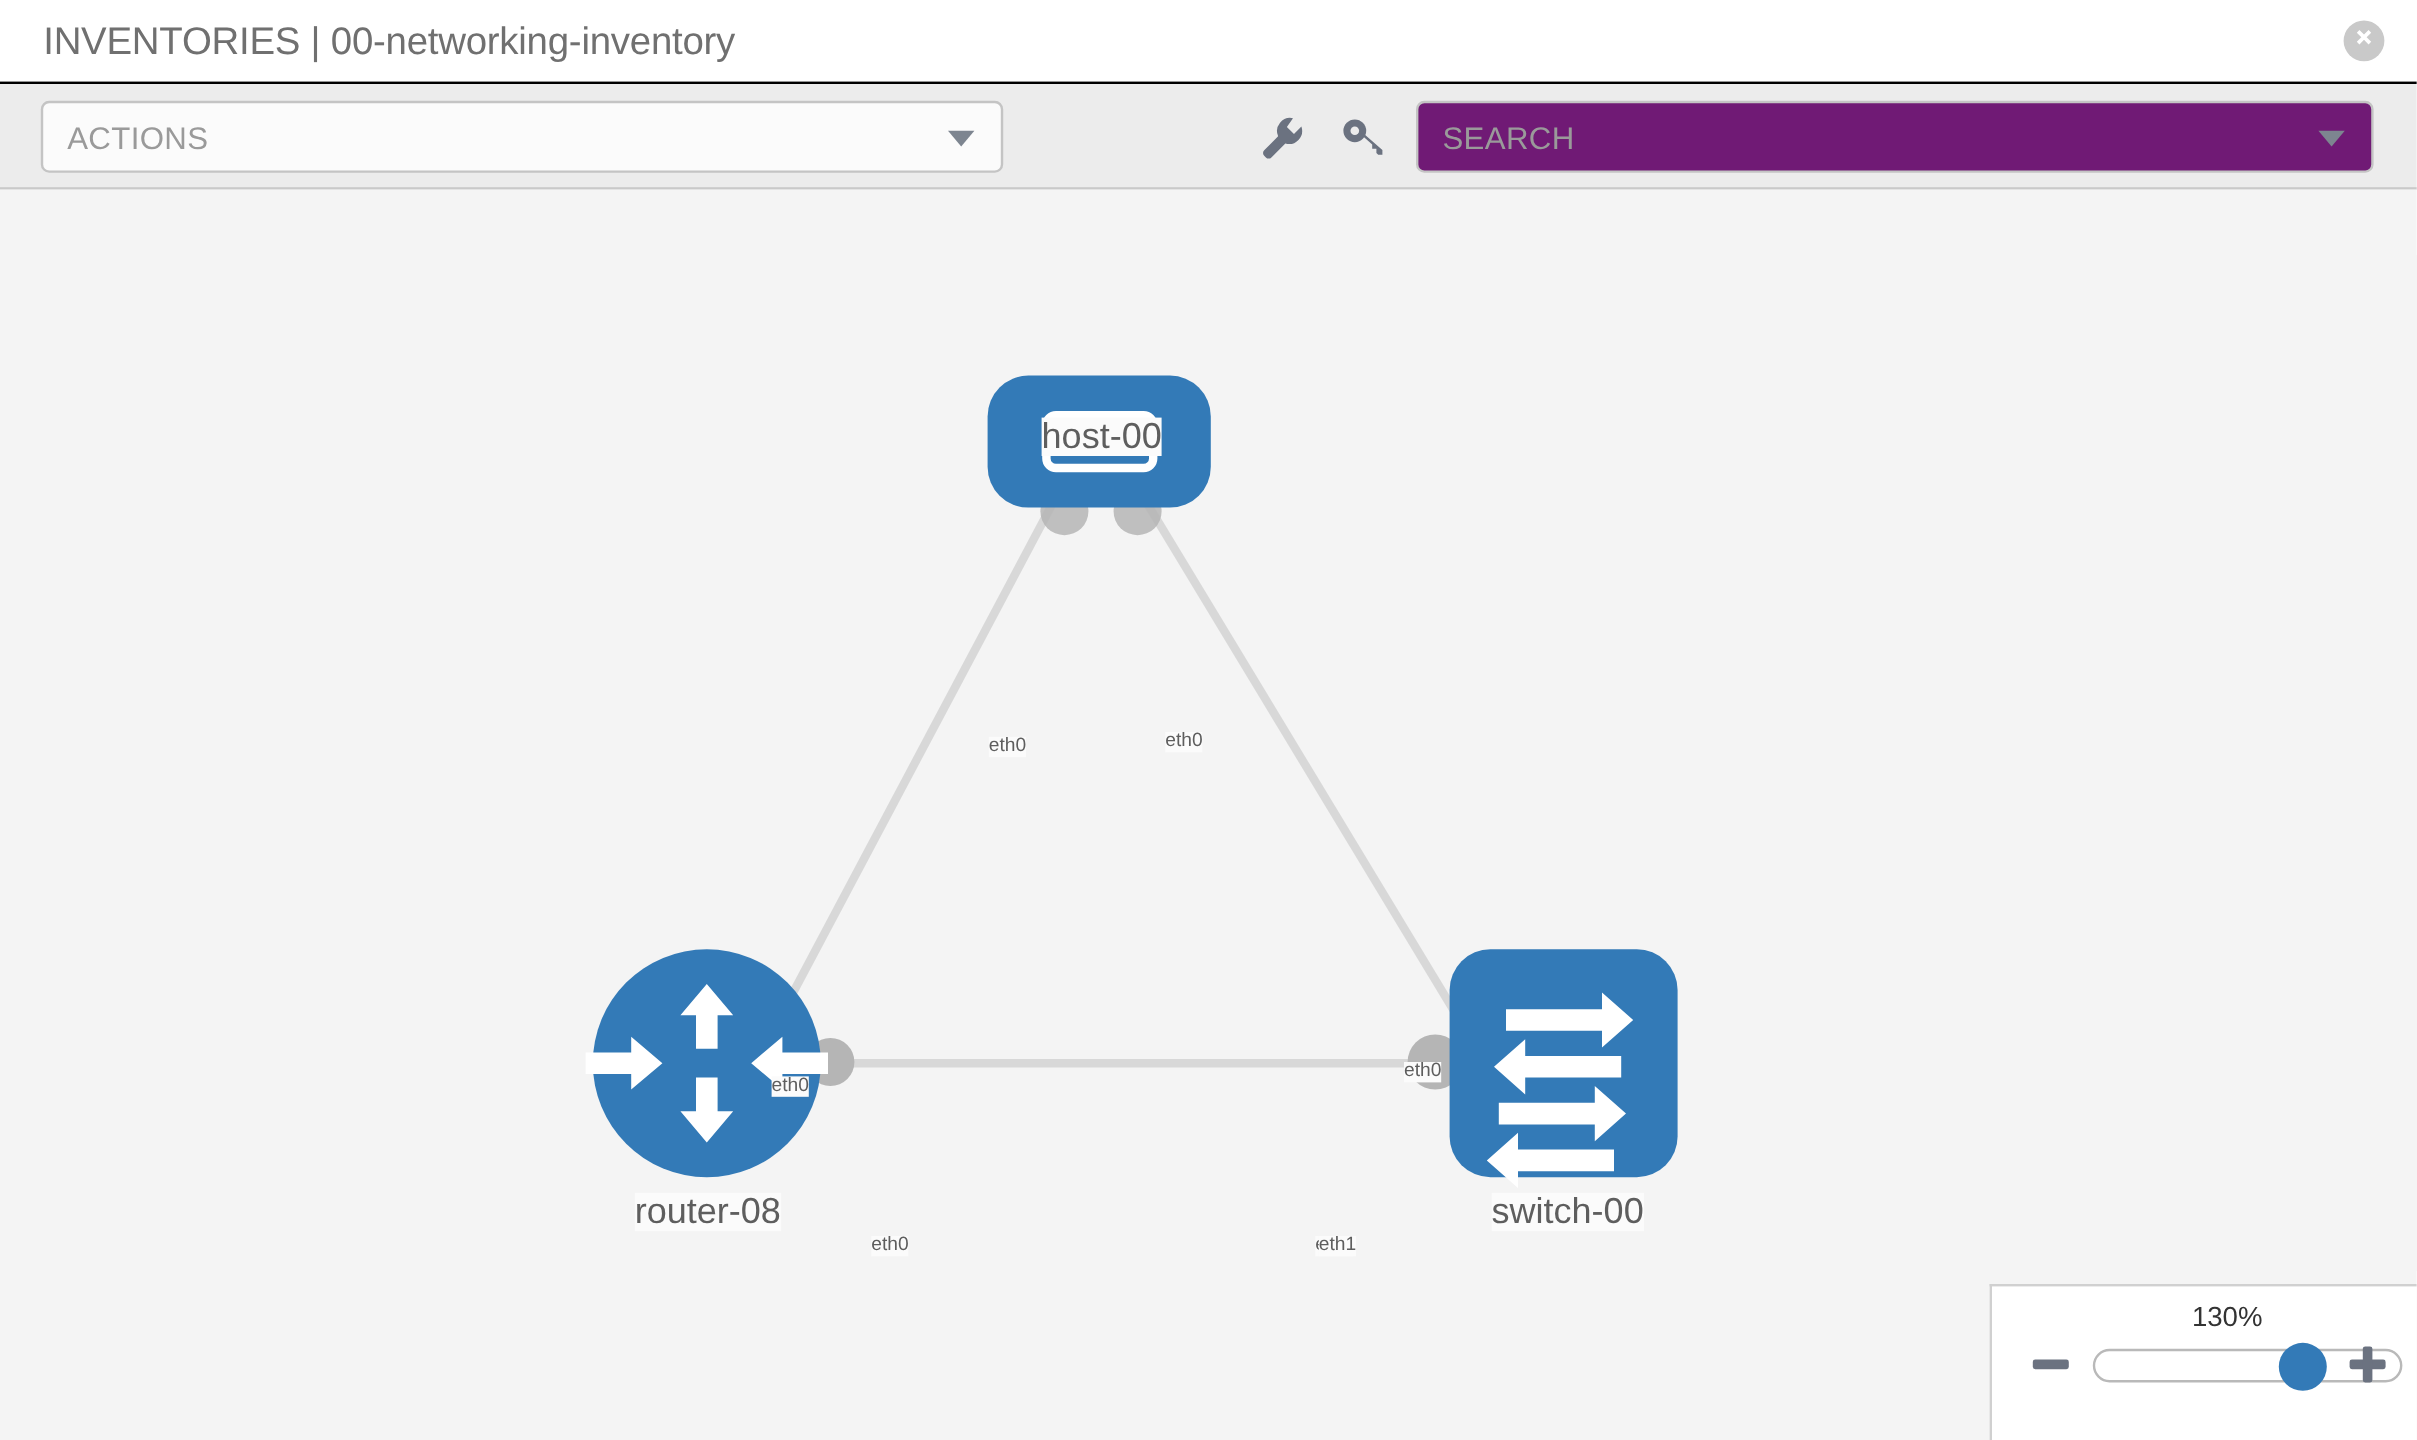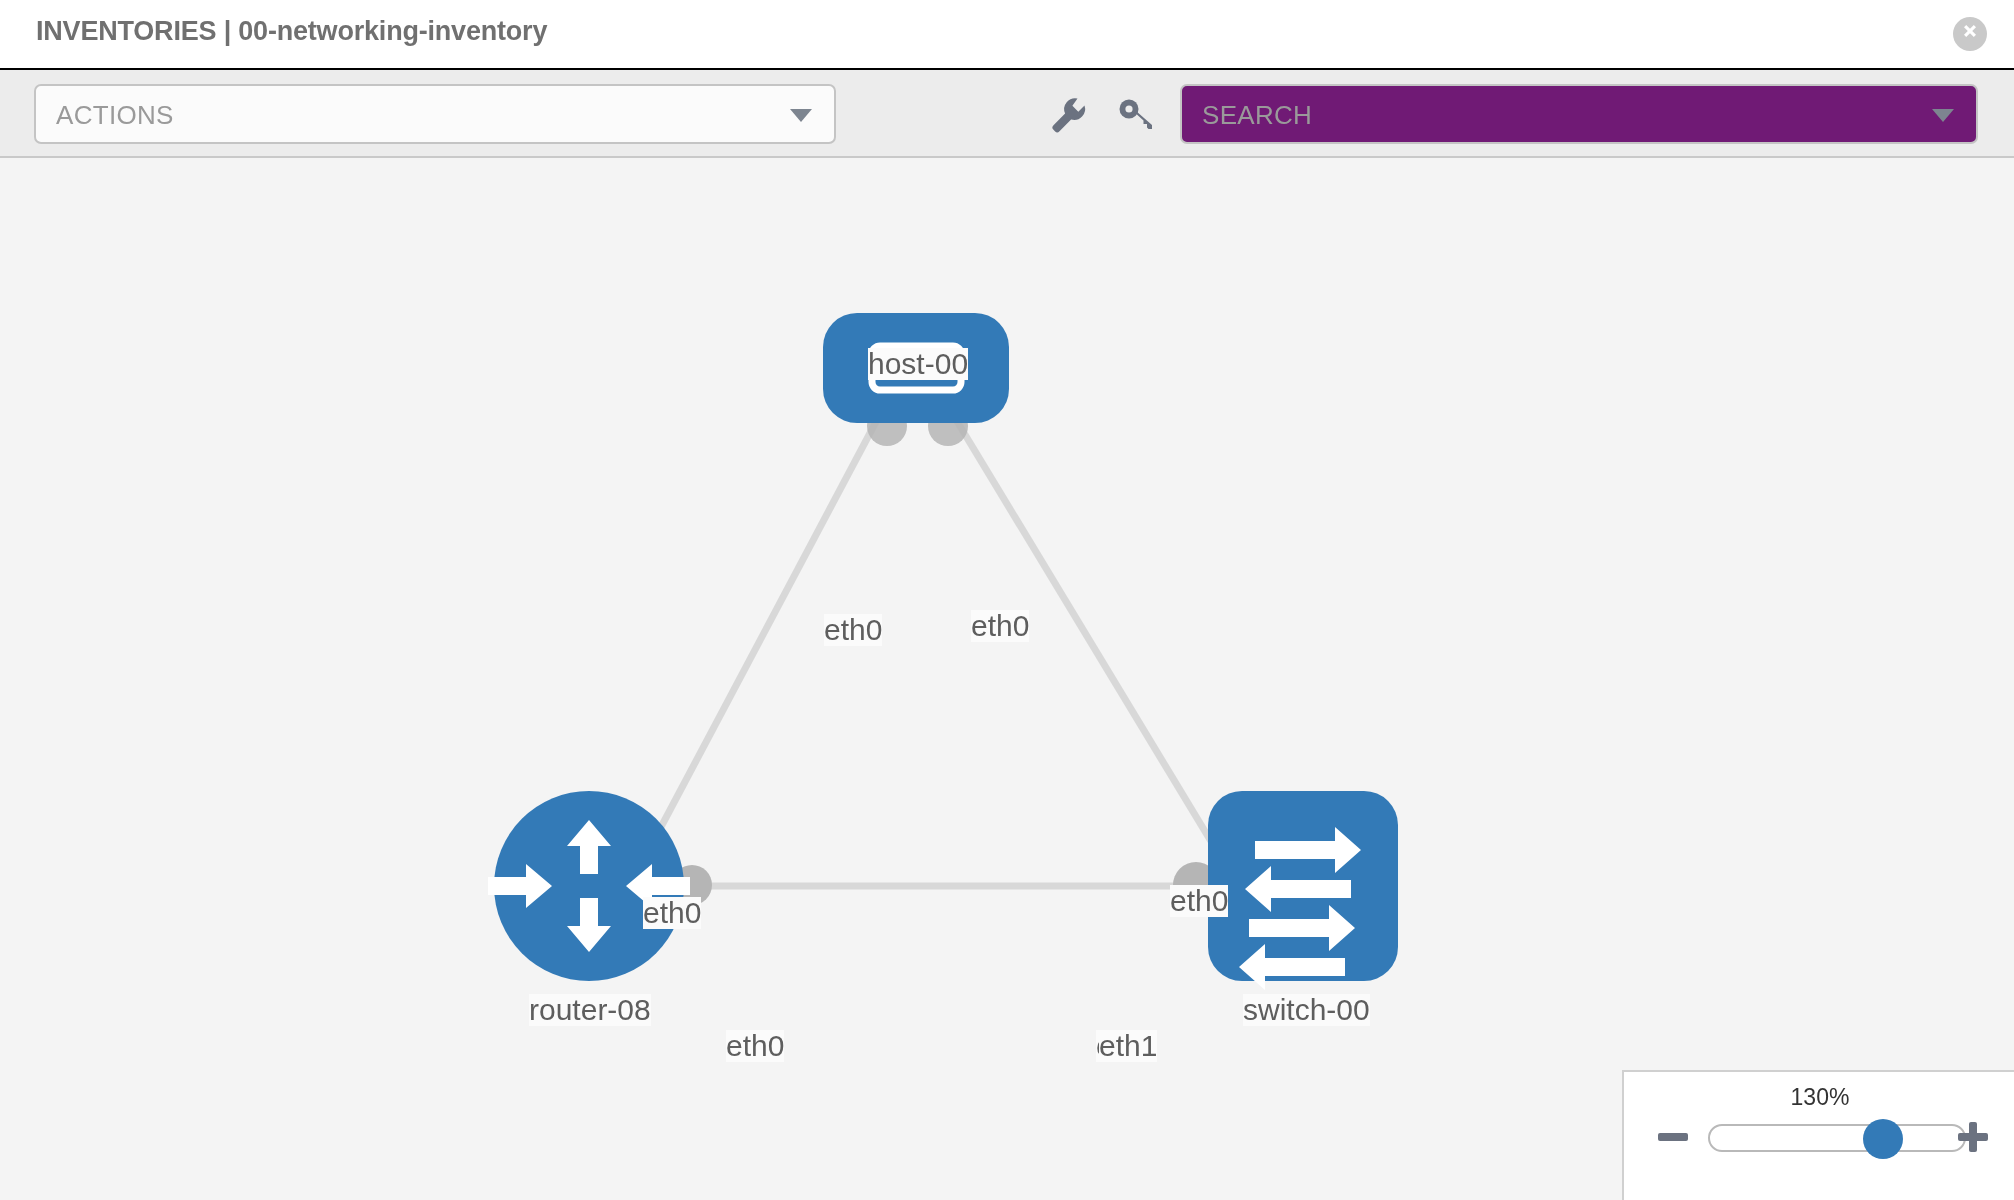--- a/index.html
+++ b/index.html
@@ -11,21 +11,21 @@
   }
   #app { position: relative; width: 2014px; height: 1200px; }
 
   
   .header {
     position: absolute; left: 0; top: 0; width: 2014px; height: 68px;
     background: #ffffff;
   }
   .page-title {
     position: absolute; left: 36px; top: 16px;
-    font-size: 27px; font-weight: bold; color: #707070;
+    font-size: 32px; font-weight: normal; color: #707070;
     letter-spacing: -0.2px; white-space: nowrap;
   }
   .close-btn {
     position: absolute; right: 27px; top: 17px;
     width: 34px; height: 34px; border-radius: 50%;
     background: #c9c9c9; cursor: pointer;
   }
   .close-btn svg { display: block; }
 
   
@@ -84,26 +84,26 @@
 
   
   .chip {
     position: absolute;
     background: #fbfbfb;
     color: #5e5e5e;
     white-space: nowrap;
     line-height: 1.05;
   }
   .chip.node-name { font-size: 30px; }
-  .chip.iface     { font-size: 30px; }
+  .chip.iface     { font-size: 16px; }
 
   
   .zoom-panel {
     position: absolute; right: 0; bottom: 0;
-    width: 392px; height: 130px;
+    width: 356px; height: 130px;
     background: #ffffff;
     border-top: 2px solid #d0d0d0;
     border-left: 2px solid #d0d0d0;
   }
   .zoom-level {
     position: absolute; top: 12px; left: 0; width: 392px;
     text-align: center; font-size: 23px; color: #333333;
   }
   .zoom-minus, .zoom-plus {
     position: absolute; top: 46px;

